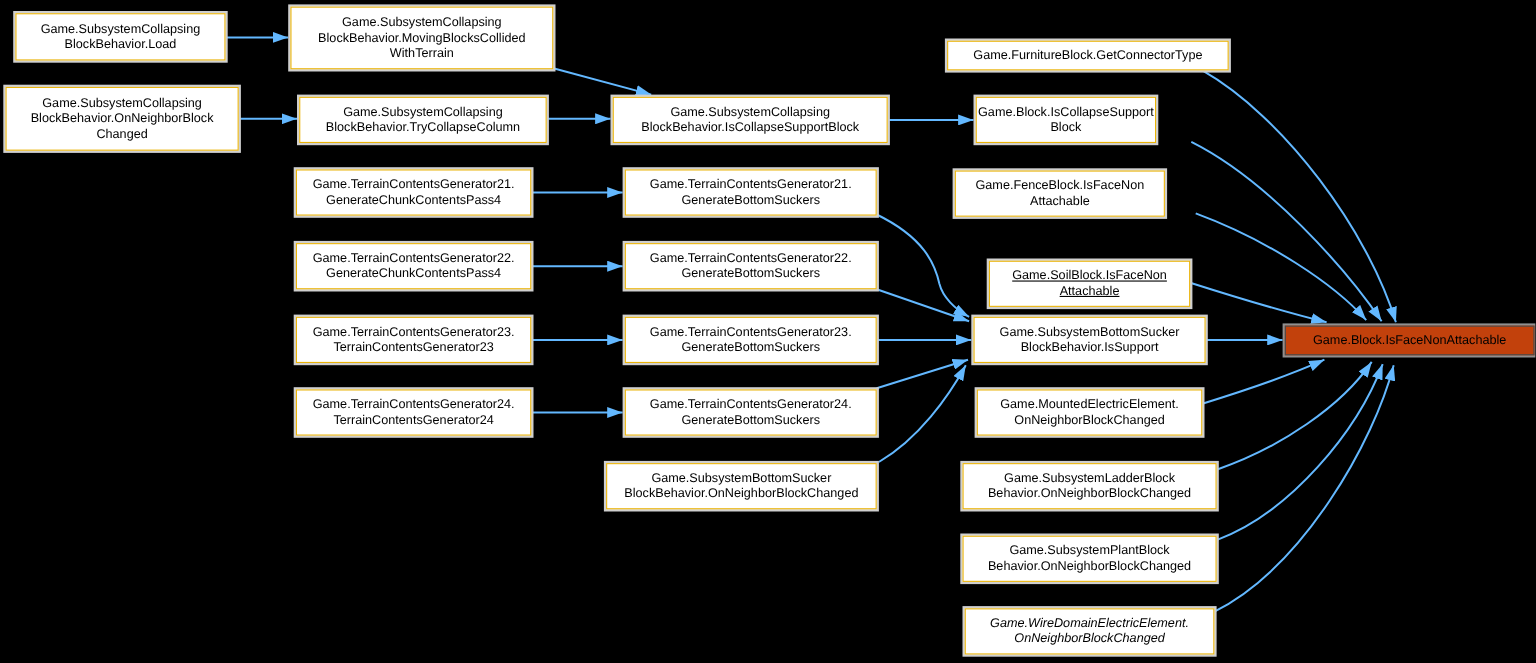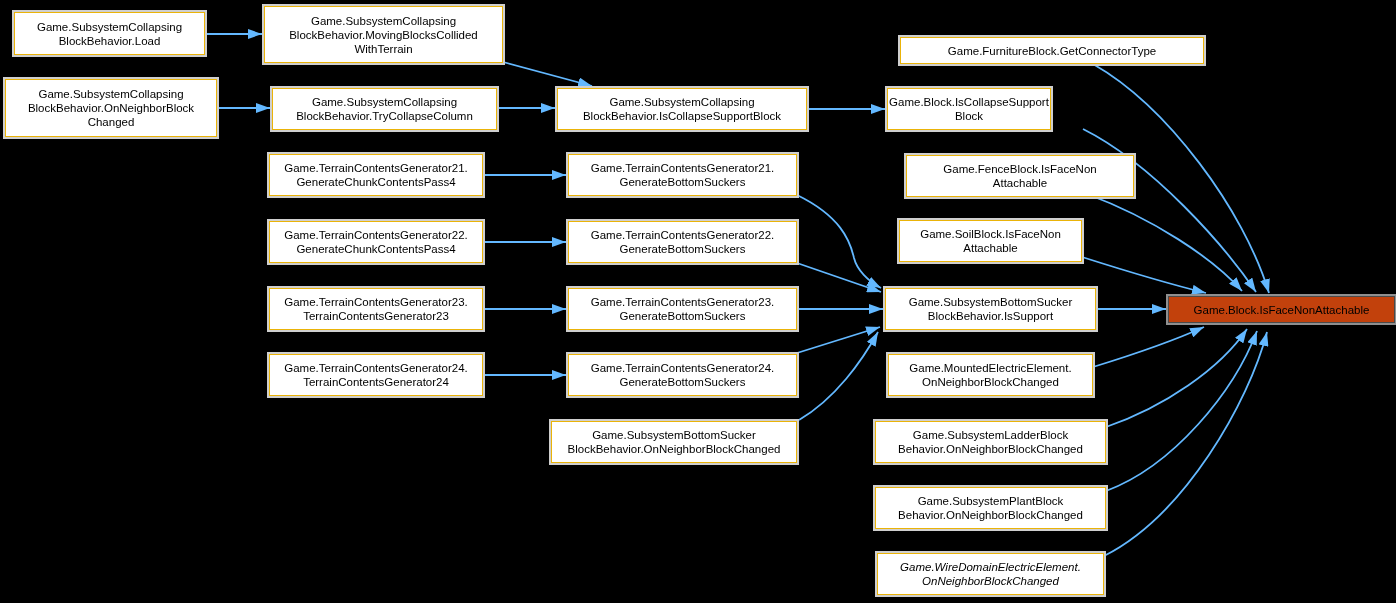--- a/index.html
+++ b/index.html
@@ -101,26 +101,26 @@
   <div class="node" style="left:568px; top:154px; width:229px; height:42px;">Game.TerrainContentsGenerator21.
 GenerateBottomSuckers</div>
   <div class="node" style="left:568px; top:221px; width:229px; height:42px;">Game.TerrainContentsGenerator22.
 GenerateBottomSuckers</div>
   <div class="node" style="left:568px; top:288px; width:229px; height:42px;">Game.TerrainContentsGenerator23.
 GenerateBottomSuckers</div>
   <div class="node" style="left:568px; top:354px; width:229px; height:42px;">Game.TerrainContentsGenerator24.
 GenerateBottomSuckers</div>
   <div class="node" style="left:551px; top:421px; width:246px; height:42px;">Game.SubsystemBottomSucker
 BlockBehavior.OnNeighborBlockChanged</div>
-  <div class="node" style="left:861px; top:37px;  width:304px; height:27px;margin-left:39px;">Game.FurnitureBlock.GetConnectorType</div>
+  <div class="node" style="left:861px; top:37px;  width:256px; height:27px;">Game.FurnitureBlock.GetConnectorType</div>
   <div class="node" style="left:887px; top:88px;  width:164px; height:42px;">Game.Block.IsCollapseSupport
 Block</div>
-  <div class="node" style="left:906px; top:155px; width:228px; height:42px;">Game.FenceBlock.IsFaceNon
+  <div class="node" style="left:868px; top:155px; width:191px; height:42px;">Game.FenceBlock.IsFaceNon
 Attachable</div>
-  <div class="node" style="left:899px; top:220px; width:183px; height:42px;">Game.SoilBlock.IsFaceNon
+  <div class="node" style="left:899px; top:237px; width:183px; height:42px;text-decoration:underline;">Game.SoilBlock.IsFaceNon
 Attachable</div>
   <div class="node" style="left:885px; top:288px; width:211px; height:42px;">Game.SubsystemBottomSucker
 BlockBehavior.IsSupport</div>
   <div class="node" style="left:888px; top:354px; width:205px; height:42px;">Game.MountedElectricElement.
 OnNeighborBlockChanged</div>
   <div class="node" style="left:875px; top:421px; width:231px; height:42px;">Game.SubsystemLadderBlock
 Behavior.OnNeighborBlockChanged</div>
   <div class="node" style="left:875px; top:487px; width:231px; height:42px;">Game.SubsystemPlantBlock
 Behavior.OnNeighborBlockChanged</div>
   <div class="node" style="left:877px; top:553px; width:227px; height:42px;font-style:italic;">Game.WireDomainElectricElement.

